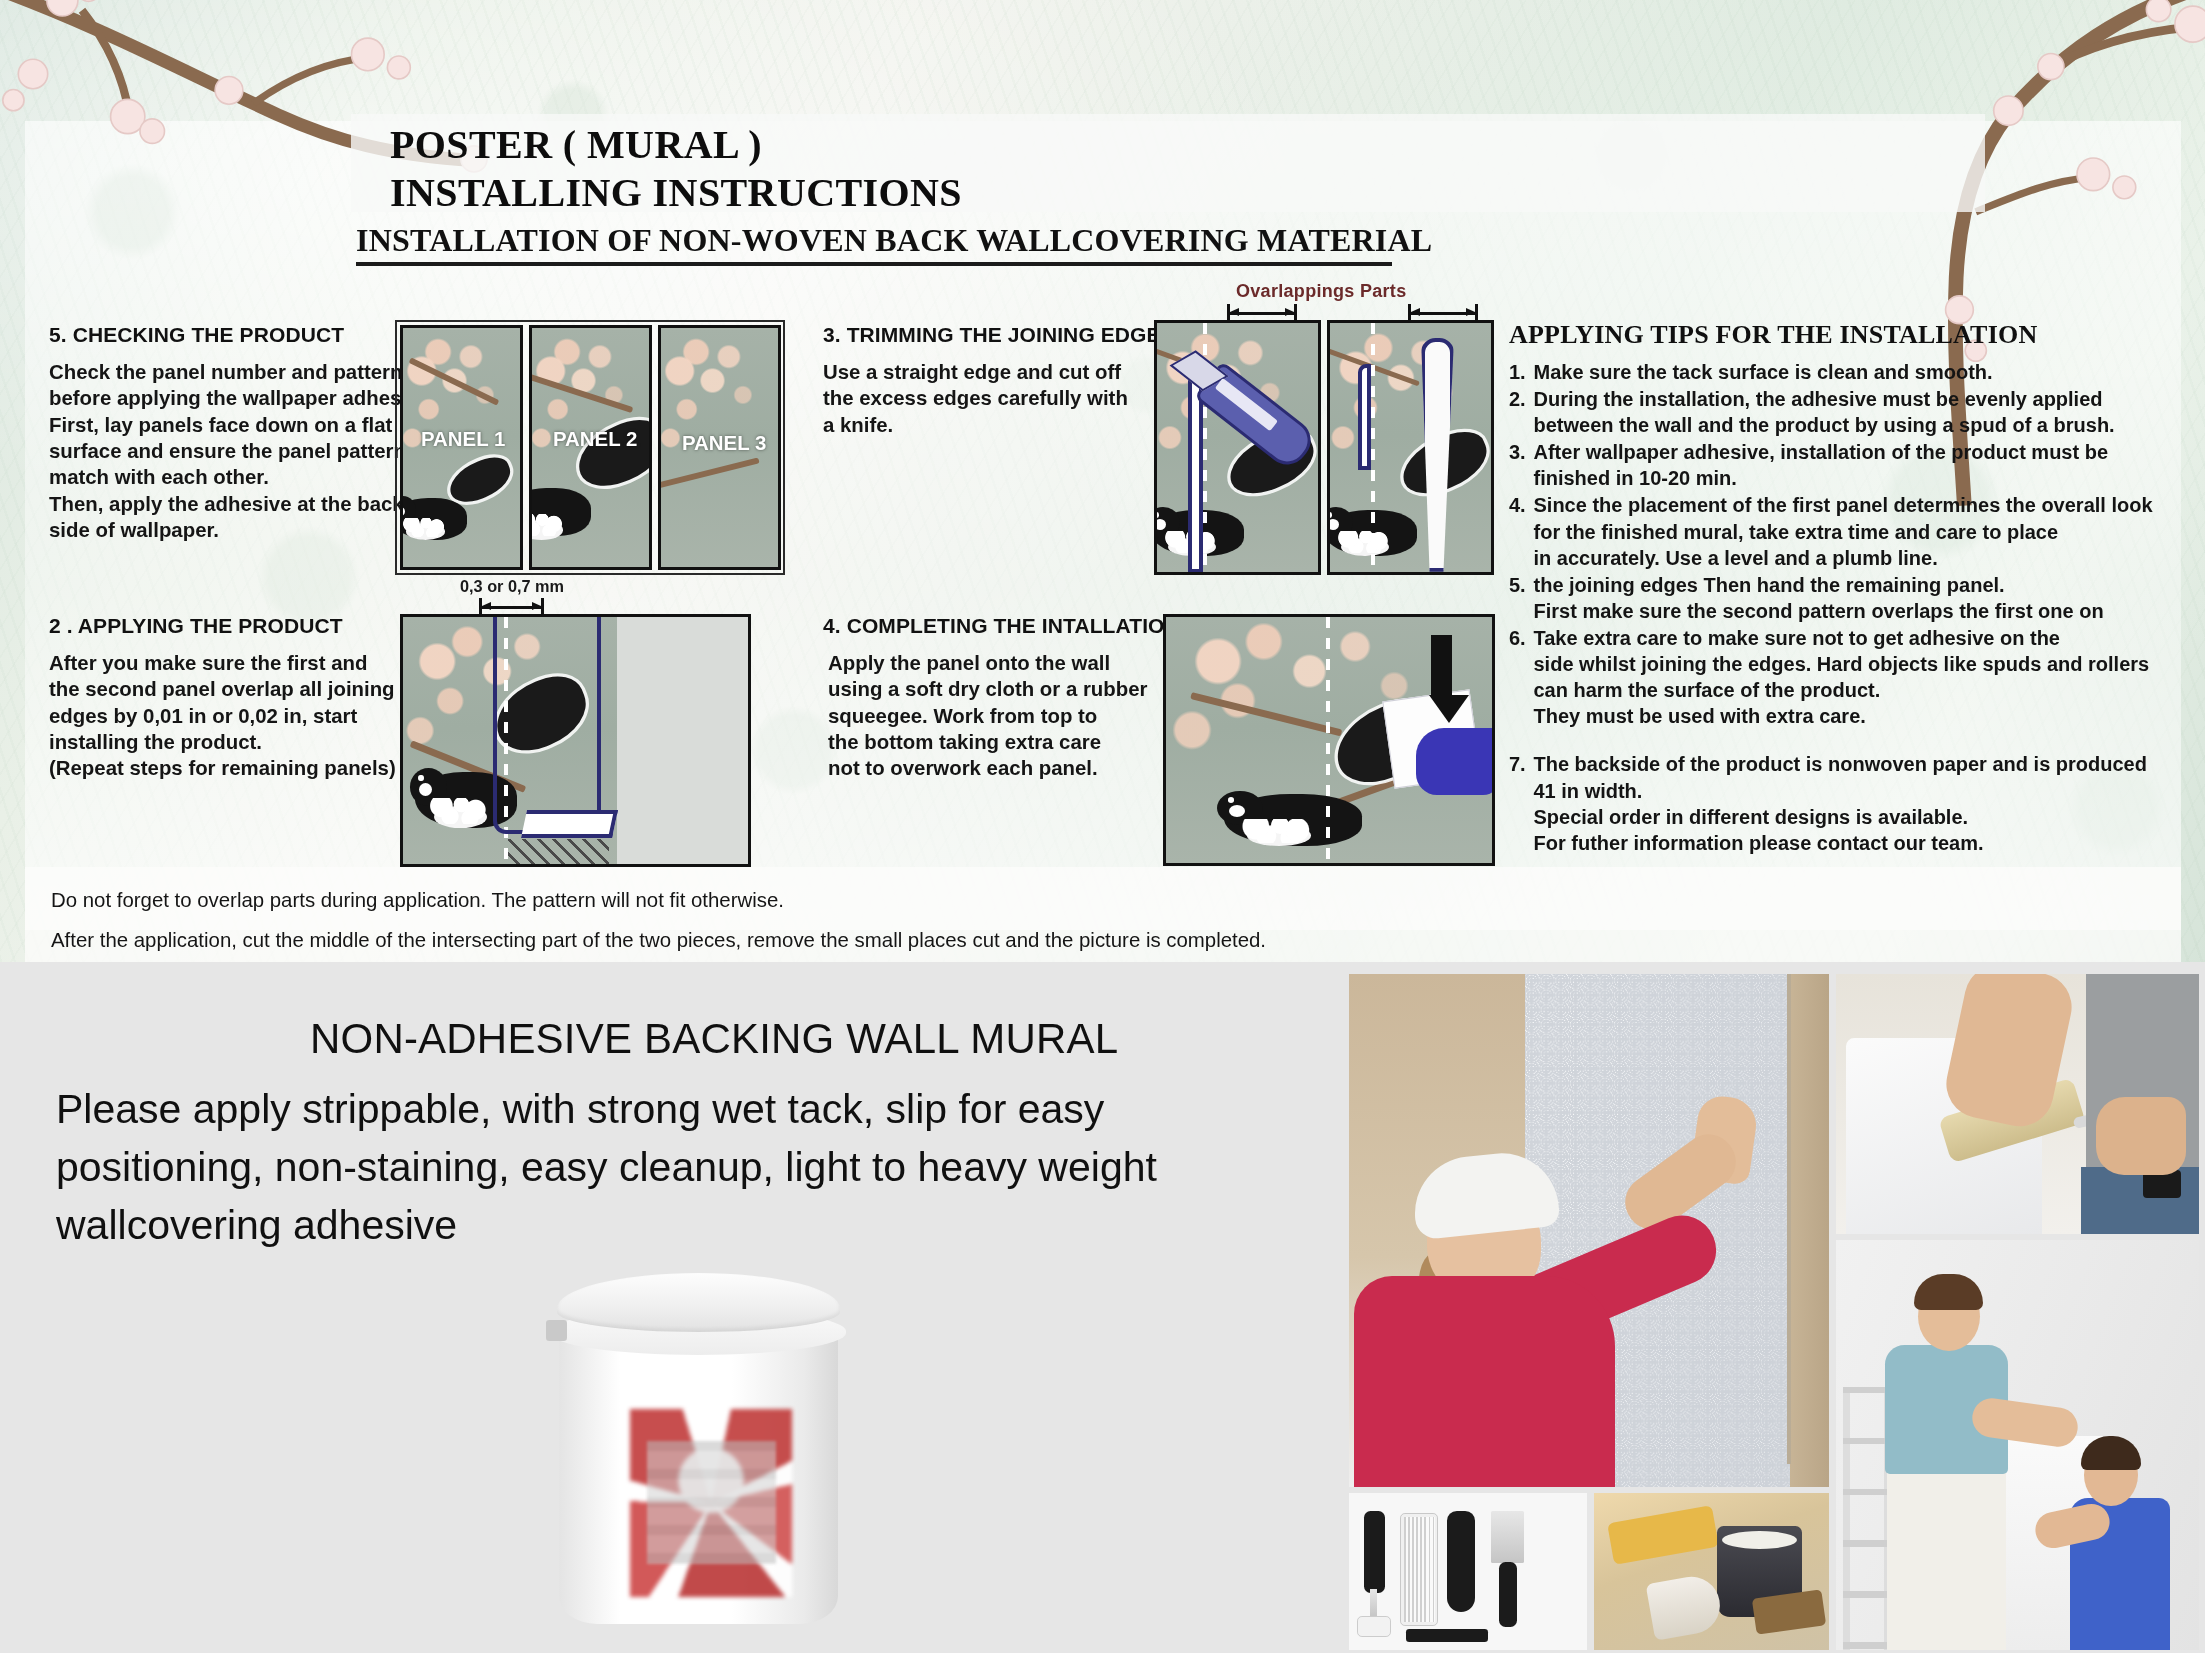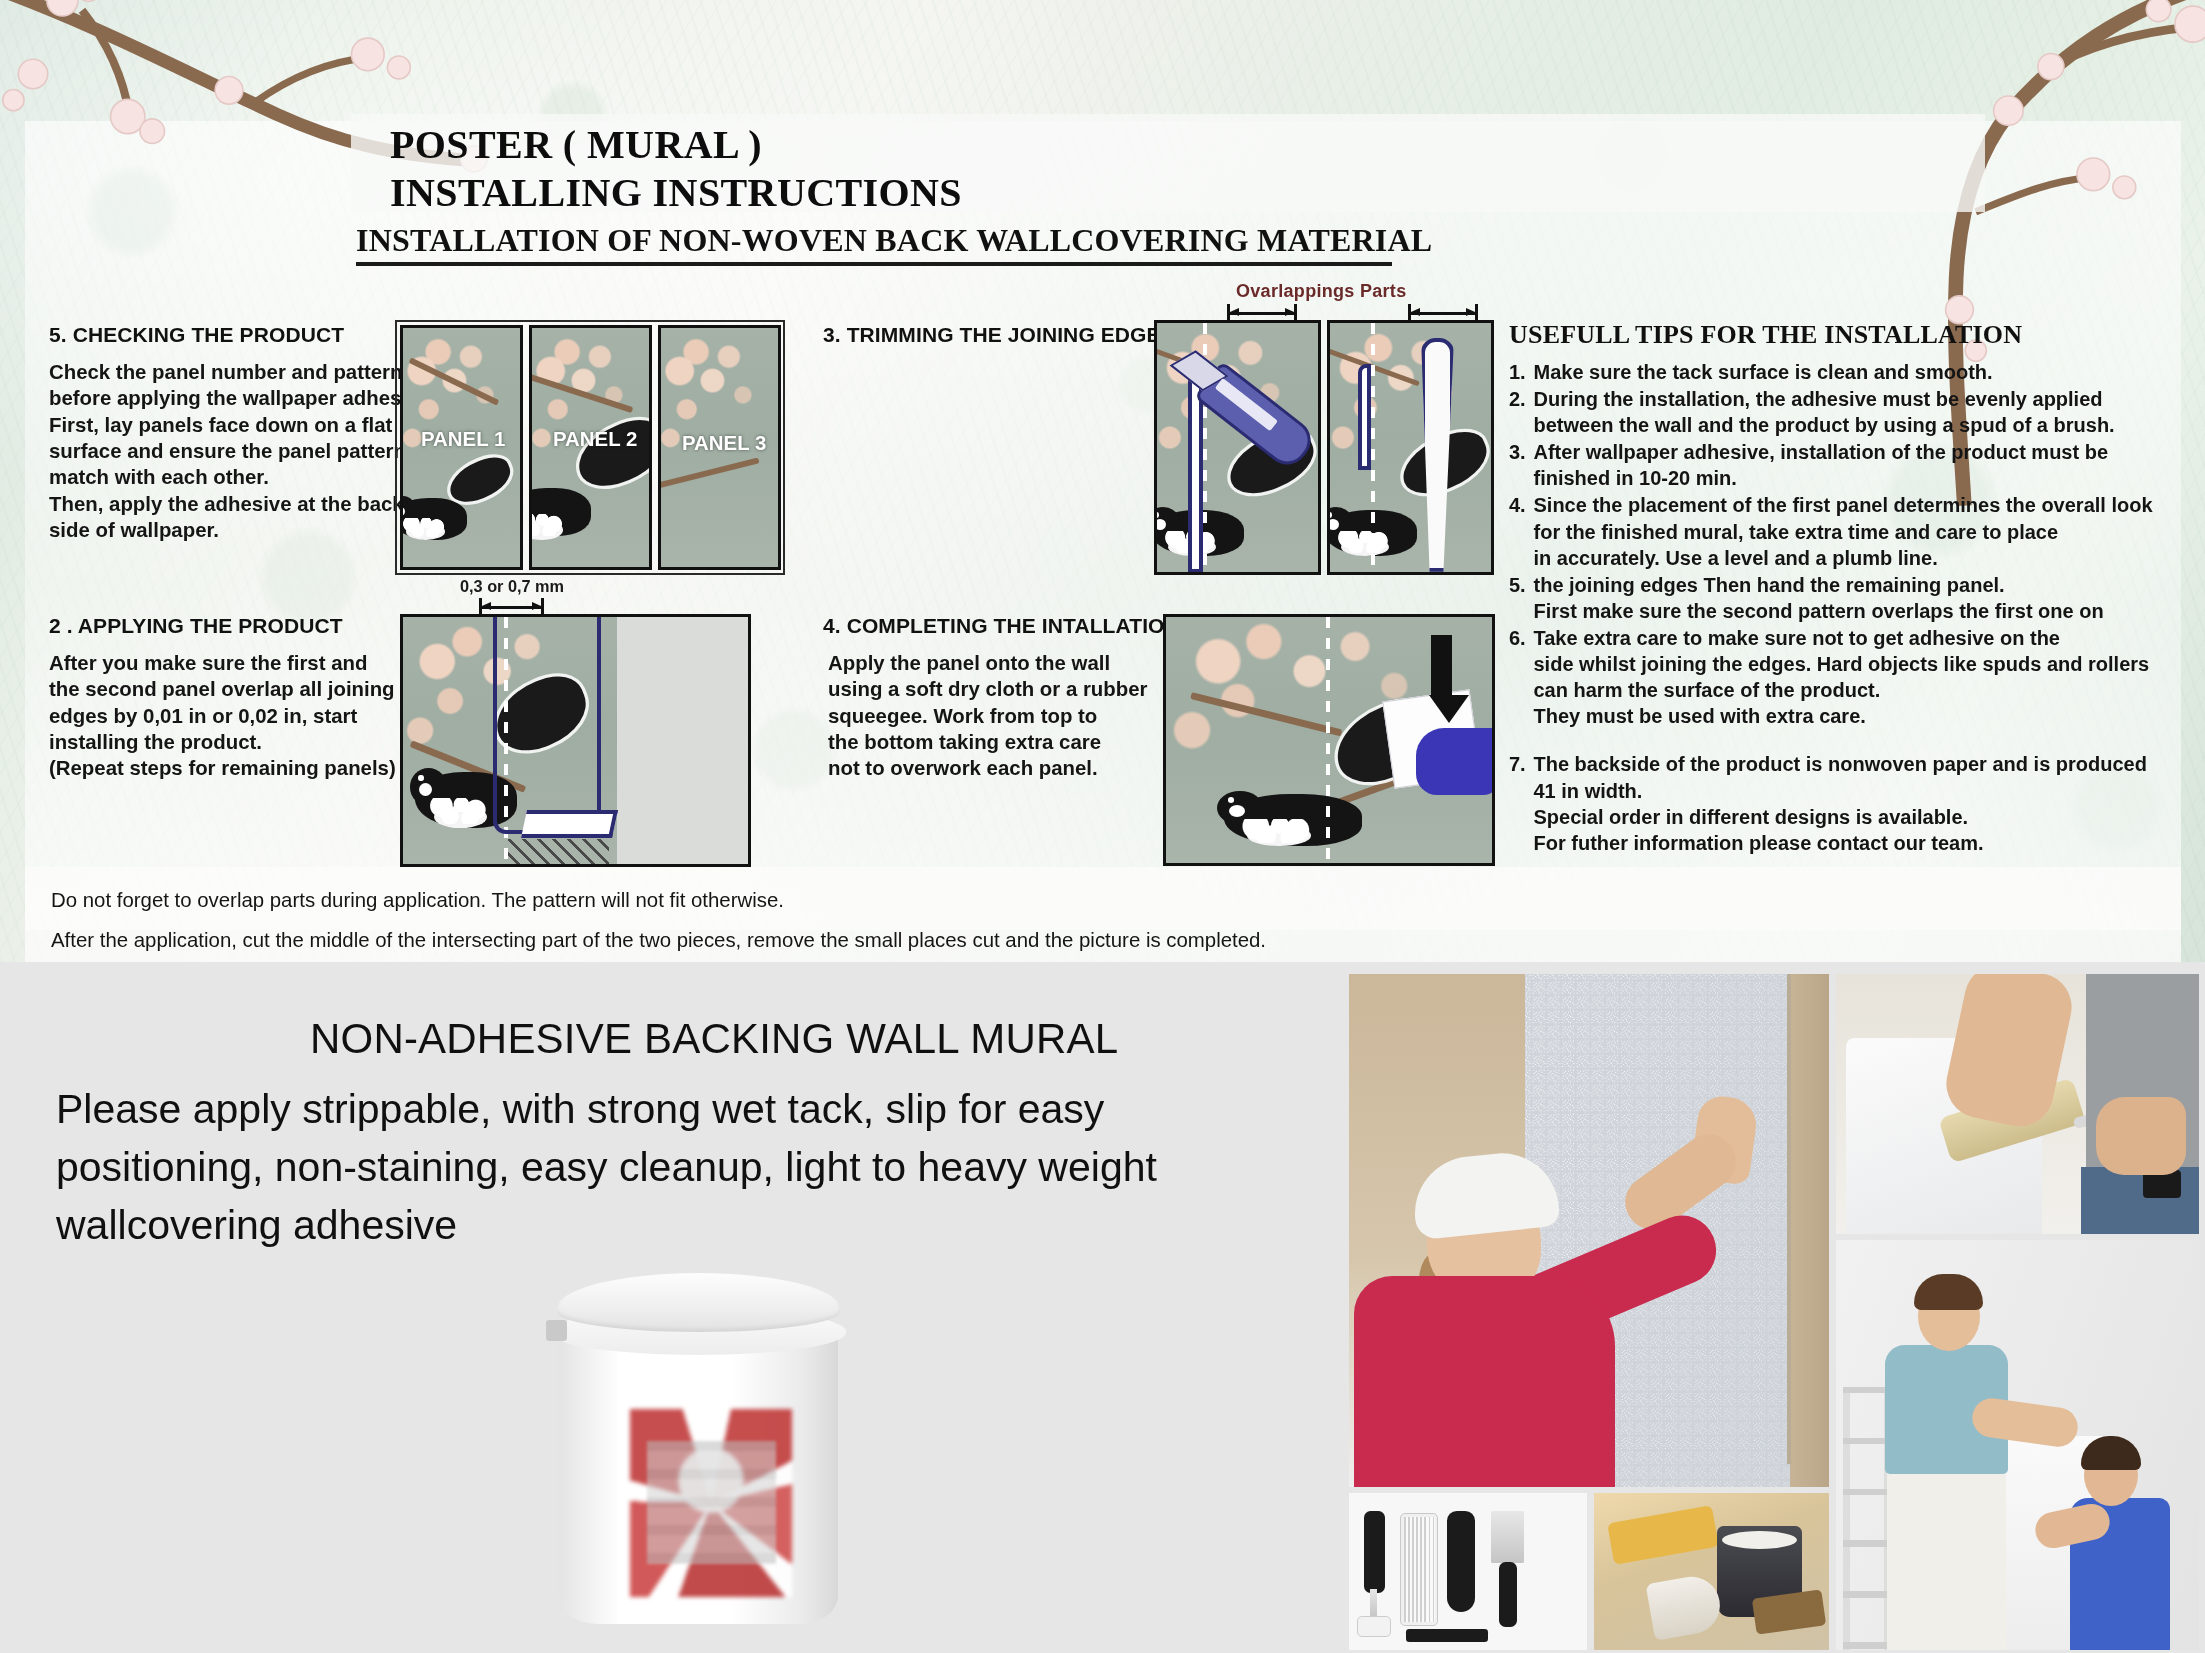--- a/index.html
+++ b/index.html
@@ -438,20 +438,25 @@
   <div class="step-h" style="left:49px; top:614px;">2 . APPLYING THE PRODUCT</div>
   <div class="step-b" style="left:49px; top:650px;">
     <span>After you make sure the first and</span>
     <span>the second panel overlap all joining</span>
     <span>edges by 0,01 in or 0,02 in, start</span>
     <span>installing the product.</span>
     <span>(Repeat steps for remaining panels)</span>
   </div>
 
   <div class="step-h" style="left:823px; top:323px;">3. TRIMMING THE JOINING EDGES</div>
+  <div class="step-b" style="left:823px; top:359px;">
+    <span>Use a straight edge and cut off</span>
+    <span>the excess edges carefully with</span>
+    <span>a knife.</span>
+  </div>
 
   <div class="step-h" style="left:823px; top:614px;">4. COMPLETING THE INTALLATION</div>
   <div class="step-b" style="left:828px; top:650px;">
     <span>Apply the panel onto the wall</span>
     <span>using a soft dry cloth or a rubber</span>
     <span>squeegee. Work from top to</span>
     <span>the bottom taking extra care</span>
     <span>not to overwork each panel.</span>
   </div>
 
@@ -585,21 +590,21 @@
     </div>
     <div class="cut-dash" style="left:160px; top:0; height:252px;"></div>
     <div class="cloth" style="left:222px; top:78px; width:88px; height:88px;"></div>
     <div class="glove" style="left:250px; top:111px; width:85px; height:67px;"></div>
     <div class="arrow-down" style="left:263px; top:18px;">
       <div class="stem" style="height:60px;"></div>
         <div class="head"></div>
     </div>
   </div>
 
-  <div class="tips-h">USEFULL TIPS FOR THE INSTALLATION</div>
+  <div class="tips-h">APPLYING TIPS FOR THE INSTALLATION</div>
   <div class="tips-list">
     <div class="tip">
         <div class="tip-n">1.</div>
         <div class="tip-t">
           <span>Make sure the tack surface is clean and smooth.</span>
         </div>
       </div>
     <div class="tip">
         <div class="tip-n">2.</div>
         <div class="tip-t">

